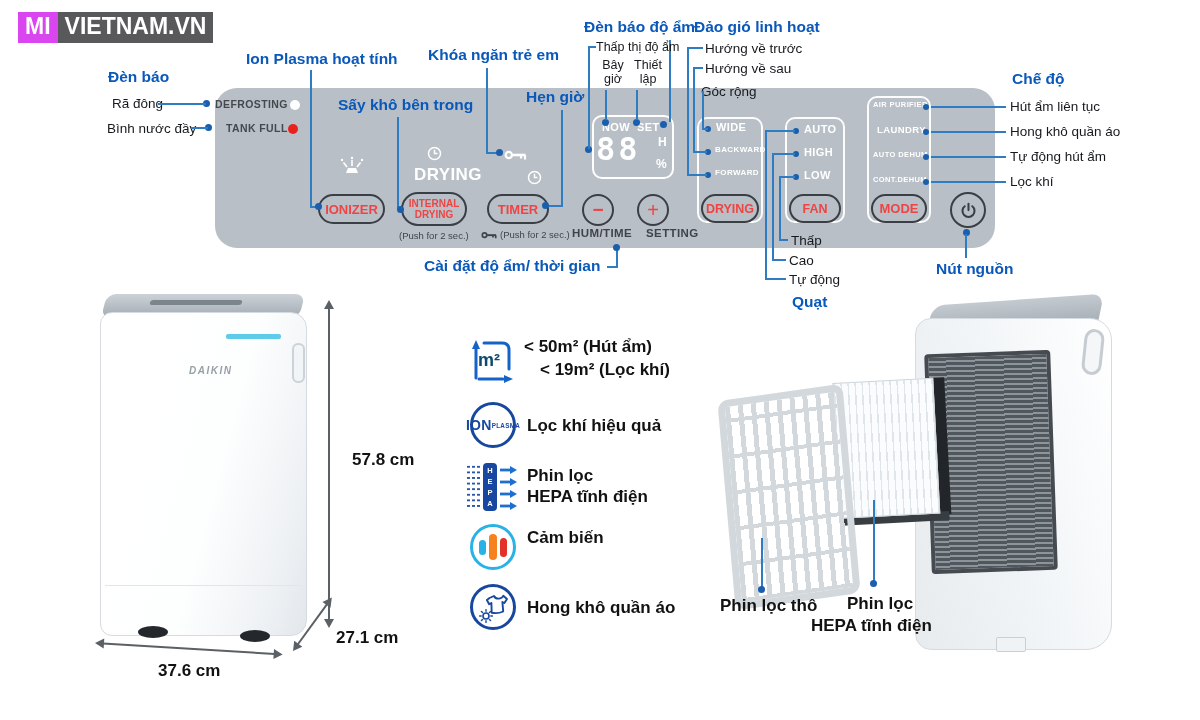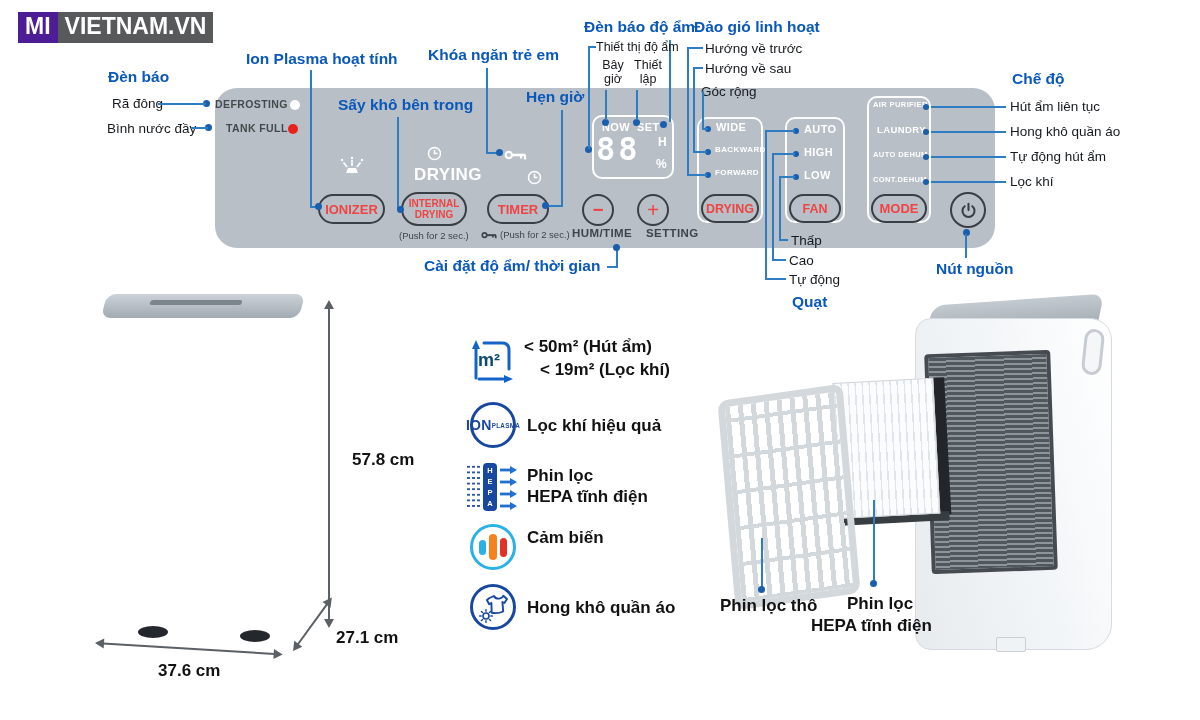--- a/index.html
+++ b/index.html
@@ -72,21 +72,21 @@
             background-size:5px 5.6px;}
   .logoRow{position:absolute;left:18px;top:12px;display:flex;}
   .logoBox{color:#fff;font-weight:700;font-size:23px;padding:2px 7px 4px 7px;line-height:1.1;}
 </style>
 </head>
 <body>
 
 <div class="scene">
 
   <div class="logoRow">
-    <div class="logoBox" style="background:#4c1d95;">MI</div>
+    <div class="logoBox" style="background:#d946ef;">MI</div>
     <div class="logoBox" style="background:#58595b;">VIETNAM.VN</div>
   </div>
 
   <div class="panel"></div>
 
   <div class="dot" style="left:203px;top:100px;"></div>
   <div class="wt" style="left:215px;top:99px;font-size:10.5px;color:#44494e;">DEFROSTING</div>
   <div class="lamp" style="left:290px;top:100px;background:#fff;"></div>
   <div class="dot" style="left:205px;top:124px;"></div>
   <div class="wt" style="left:226px;top:123px;font-size:10.5px;color:#44494e;">TANK FULL</div>
@@ -204,21 +204,21 @@
   <div class="lnh" style="left:486px;top:152px;width:14px;"></div>
   <div class="dot" style="left:496px;top:149px;"></div>
 
   <div class="h" style="left:526px;top:88px;">Hẹn giờ</div>
   <div class="lnv" style="left:561px;top:110px;height:97px;"></div>
   <div class="lnh" style="left:547px;top:205px;width:16px;"></div>
   <div class="dot" style="left:542px;top:202px;"></div>
 
   <div class="h" style="left:584px;top:18px;">Đèn báo độ ẩm</div>
   <div class="lnv" style="left:669px;top:40px;height:82px;"></div>
-  <div class="t" style="left:596px;top:40px;font-size:12.5px;">Thiết thị độ ẩm</div>
+  <div class="t" style="left:596px;top:40px;font-size:12.5px;">Thấp thị độ ẩm</div>
   <div class="lnh" style="left:588px;top:46px;width:8px;"></div>
   <div class="lnv" style="left:588px;top:46px;height:103px;"></div>
   <div class="t" style="left:596px;top:58px;width:34px;text-align:center;font-size:12.5px;white-space:normal;">Bây giờ</div>
   <div class="lnv" style="left:605px;top:90px;height:30px;"></div>
   <div class="t" style="left:628px;top:58px;width:40px;text-align:center;font-size:12.5px;white-space:normal;">Thiết lập</div>
   <div class="lnv" style="left:636px;top:90px;height:30px;"></div>
 
   <div class="h" style="left:694px;top:18px;">Đảo gió linh hoạt</div>
   <div class="t" style="left:705px;top:41px;">Hướng về trước</div>
   <div class="lnh" style="left:687px;top:47px;width:16px;"></div>
@@ -260,20 +260,26 @@
   <div class="lnv" style="left:965px;top:234px;height:24px;"></div>
   <div class="h" style="left:936px;top:260px;">Nút nguồn</div>
 
   <div class="h" style="left:424px;top:257px;">Cài đặt độ ẩm/ thời gian</div>
   <div class="lnh" style="left:607px;top:266px;width:11px;"></div>
   <div class="lnv" style="left:616px;top:250px;height:18px;"></div>
   <div class="dot" style="left:613px;top:244px;"></div>
 
   <div class="lidF"></div>
   <div class="slotF"></div>
+  <div class="unitF">
+    <div class="abs" style="left:125px;top:21px;width:55px;height:5px;border-radius:2px;background:#5ecbe9;"></div>
+    <div class="abs" style="left:88px;top:52px;font-size:10px;font-weight:700;font-style:italic;color:#98a0a7;letter-spacing:1.5px;">DAIKIN</div>
+    <div class="abs" style="left:191px;top:30px;width:9px;height:36px;border:2px solid #ccd2d7;border-radius:6px;background:#f2f5f7;"></div>
+    <div class="abs" style="left:4px;top:272px;width:196px;height:1px;background:#e1e6ea;"></div>
+  </div>
   <div class="caster" style="left:138px;top:626px;width:30px;height:12px;"></div>
   <div class="caster" style="left:240px;top:630px;width:30px;height:12px;"></div>
 
   <div class="tri" style="left:324px;top:300px;border-width:0 5px 9px 5px;border-color:transparent transparent #5a6065 transparent;"></div>
   <div class="dline" style="left:328px;top:308px;width:2px;height:312px;"></div>
   <div class="tri" style="left:324px;top:619px;border-width:9px 5px 0 5px;border-color:#5a6065 transparent transparent transparent;"></div>
   <div class="dimlbl" style="left:352px;top:450px;">57.8 cm</div>
 
   <div class="abs" style="left:95px;top:636px;width:188px;height:14px;transform:rotate(3.5deg);transform-origin:0 50%;">
     <div class="tri" style="left:0;top:2px;border-width:5px 9px 5px 0;border-color:transparent #5a6065 transparent transparent;"></div>

